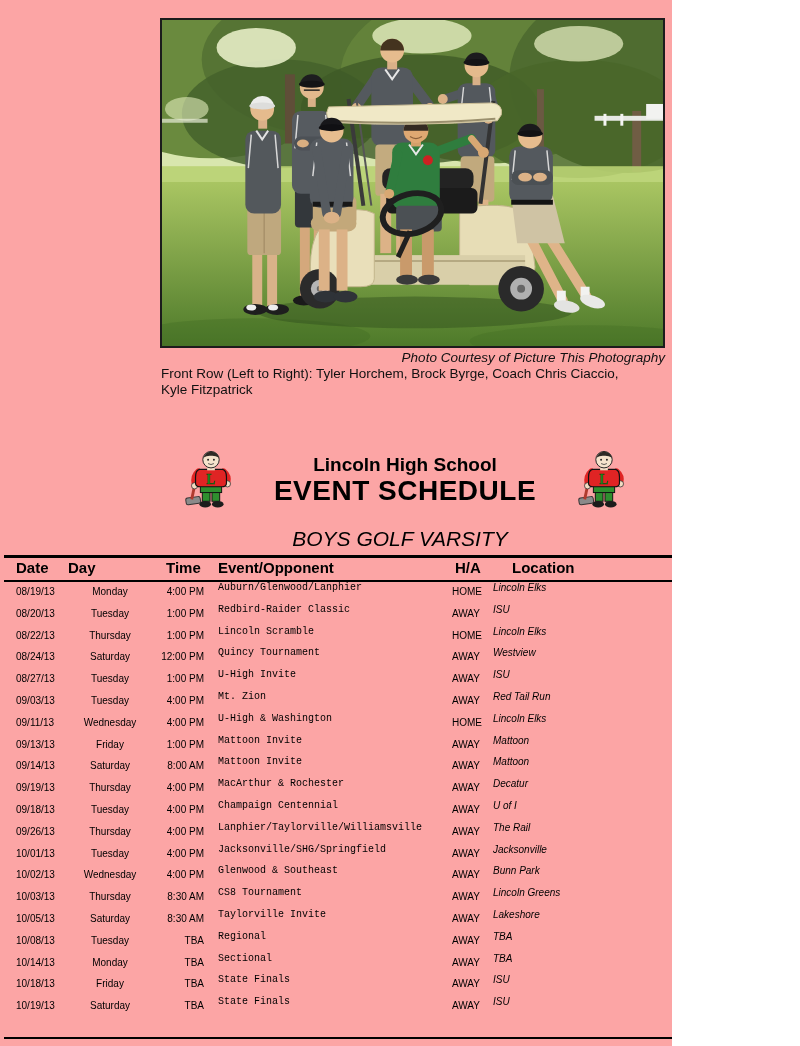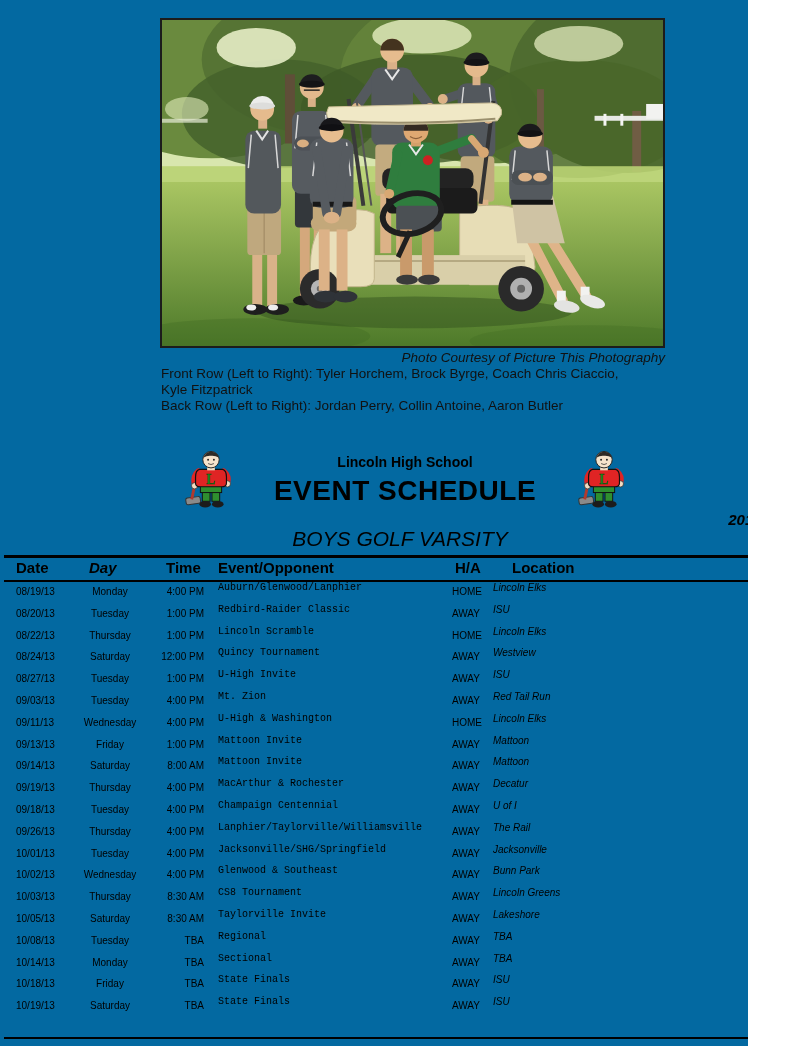--- a/index.html
+++ b/index.html
@@ -1,17 +1,17 @@
 <!DOCTYPE html>
 <html><head>
 <meta charset="utf-8">
 <style>
   html,body { margin:0; padding:0; background:#fff; }
   .page {
-    position:relative; width:748px; height:1046px; background:#0369a1;
+    position:relative; width:672px; height:1046px; background:#fca5a5;
     font-family:"Liberation Sans", sans-serif; color:#000; overflow:hidden;
   }
   
   .photo-frame {
     position:absolute; left:160px; top:18px; width:505px; height:330px;
     border:2px solid #1c1c1c; box-sizing:border-box; background:#9db85a;
   }
   .photo-frame svg { display:block; width:100%; height:100%; }
   
   .credit {
@@ -19,21 +19,21 @@
     font-size:13.5px; font-style:italic; color:#111;
   }
   .cap-line { position:absolute; left:161px; font-size:13.5px; color:#111; white-space:nowrap; }
   .cap-1 { top:366px; } .cap-2 { top:382px; } .cap-3 { top:398px; }
   
   .mascot { position:absolute; width:62px; height:58px; }
   .mascot-left  { left:180px; top:451px; }
   .mascot-right { left:573px; top:451px; }
   .school-name {
     position:absolute; left:160px; top:454px; width:490px; text-align:center;
-    font-size:14px; font-weight:bold;
+    font-size:19px; font-weight:bold;
   }
   .event-title {
     position:absolute; left:160px; top:475px; width:490px; text-align:center;
     font-size:28px; font-weight:bold; letter-spacing:.5px;
   }
   .season {
     position:absolute; left:10px; top:511px; width:790px; text-align:right;
     font-size:15px; font-weight:bold; font-style:italic;
   }
   .team {
@@ -41,21 +41,21 @@
     font-size:21px; font-style:italic;
   }
   
   .rule { position:absolute; left:4px; width:792px; background:#000; }
   .rule-top    { top:555px; height:3px; }
   .rule-head   { top:580px; height:2px; }
   .rule-bottom { top:1037px; height:2px; }
   
   .thead { position:absolute; left:0; top:559px; width:800px; height:20px; font-weight:bold; font-size:15px;padding-left:18px; }
   .thead span { position:absolute; white-space:nowrap; }
-  .h-date { left:16px; } .h-day { left:89px;font-style:italic; } .h-time { left:166px; }
+  .h-date { left:16px; } .h-day { left:68px; } .h-time { left:166px; }
   .h-event { left:218px; } .h-ha { left:455px; } .h-loc { left:512px; }
   .tbody { position:absolute; left:0; top:583px; width:800px; }
   .trow { position:relative; height:21.8px; font-size:10px; }
   .cell { position:absolute; top:3px; white-space:nowrap; }
   .c-date  { left:16px; }
   .c-day   { left:55px;  width:110px; text-align:center; }
   .c-time  { left:128px; width:76px;  text-align:right; }
   .c-event { left:218px; top:-1px;font-family:Liberation Mono, monospace; }
   .c-ha    { left:452px; }
   .c-loc   { left:493px; top:-1px;font-style:italic; }
@@ -279,21 +279,20 @@
         <circle cx="371" cy="118" r="12" fill="#e6bc8e"></circle>
         <path d="M359,116 a12,11 0 0 1 24,0 Z" fill="#1a1a1c"></path>
         <ellipse cx="371" cy="115" rx="13" ry="3.5" fill="#121214"></ellipse>
       </g>
     </svg>
   </div>
 
   <div class="credit">Photo Courtesy of Picture This Photography</div>
   <div class="cap-line cap-1">Front Row (Left to Right): Tyler Horchem, Brock Byrge, Coach Chris Ciaccio,</div>
   <div class="cap-line cap-2">Kyle Fitzpatrick</div>
-  <div class="cap-line cap-3">Back Row (Left to Right): Jordan Perry, Collin Antoine, Aaron Butler</div>
 
   <svg class="mascot mascot-left" viewBox="0 0 64 60">
       <use href="#mascot-sym"></use>
     </svg>
   <svg class="mascot mascot-right" viewBox="0 0 64 60">
       <use href="#mascot-sym"></use>
     </svg>
   <div class="school-name">Lincoln High School</div>
   <div class="event-title">EVENT SCHEDULE</div>
   <div class="season">2013-2014</div>

